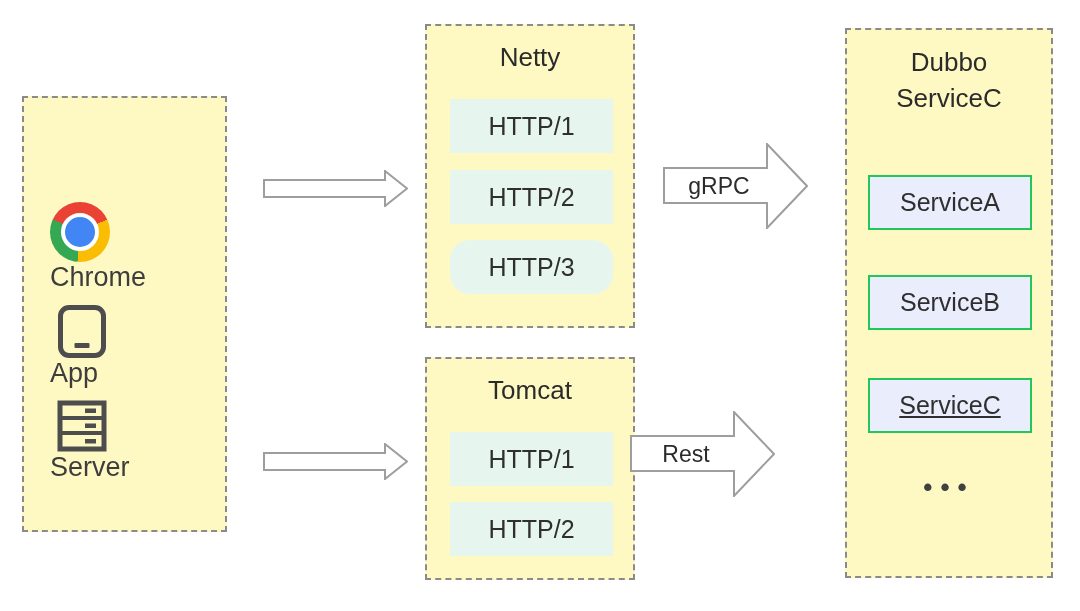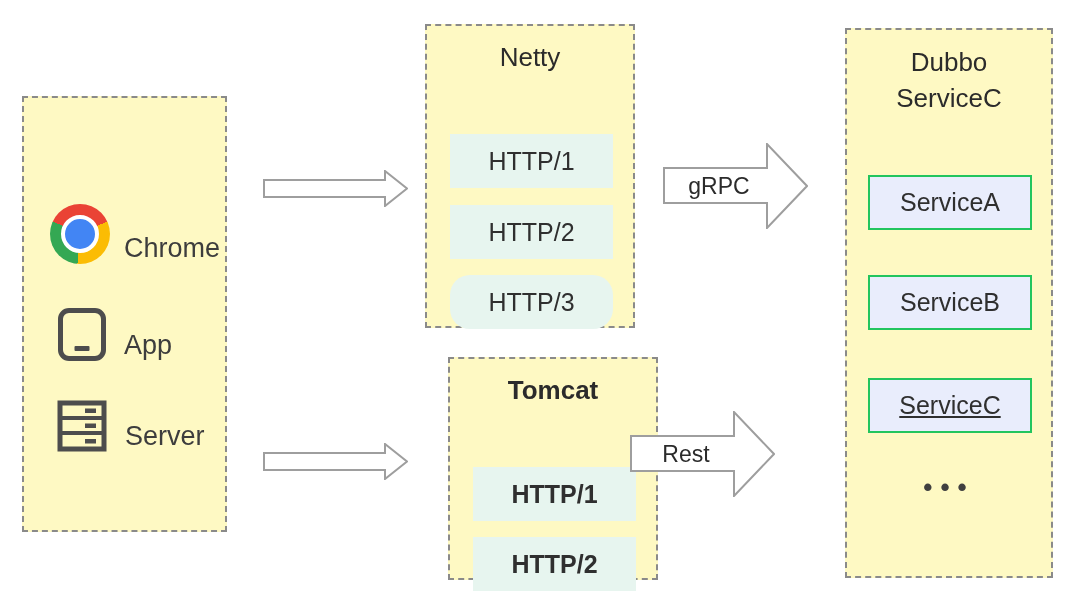--- a/index.html
+++ b/index.html
@@ -27,21 +27,22 @@
     line-height: 32px;
     color: #2b2b2b;
     padding-top: 15px;
   }
   
   .clients-panel { left: 22px; top: 96px; width: 205px; height: 436px; }
   .client-row {
     position: absolute;
     left: 26px;
     display: flex;
-    align-items: flex-end;
+    align-items: flex-start;
+    flex-direction: column;
   }
   .client-label { font-size: 27px; color: #3d3d3d; white-space: nowrap; }
   .chrome-icon {
     width: 60px; height: 60px; border-radius: 50%;
     background: conic-gradient(#ea4335 0deg 65deg, #fbbc04 65deg 185deg,
                                #34a853 185deg 295deg, #ea4335 295deg 360deg);
     position: relative; flex: 0 0 auto; margin-right: 14px;
   }
   .chrome-icon::before {
     content: ""; position: absolute; left: 50%; top: 50%;
@@ -55,26 +56,26 @@
     position: relative; margin: 0 18px 0 8px;
   }
   .app-icon::after {
     content: ""; position: absolute; left: 50%; bottom: 5px;
     transform: translateX(-50%);
     width: 15px; height: 5px; background: #4d4d4d; border-radius: 1px;
   }
   .server-icon { flex: 0 0 auto; margin: 0 18px 0 7px; display: block; }
   
   .netty-panel  { left: 425px; top: 24px;  width: 210px; height: 304px; }
-  .tomcat-panel { left: 448px; top: 357px; width: 210px; height: 223px; font-weight: bold; }
+  .tomcat-panel { left: 425px; top: 357px; width: 210px; height: 223px; }
   .protocol-chip {
     position: absolute; left: 23px; width: 163px; height: 54px;
     background: #e7f5ef;
     display: flex; align-items: center; justify-content: center;
-    font-size: 25px; color: #2f2f2f; margin-top: 35px;
+    font-size: 25px; color: #2f2f2f;
   }
   
   .dubbo-panel { left: 845px; top: 28px; width: 208px; height: 550px; }
   .dubbo-title { padding-top: 14px; line-height: 36px; }
   .service-chip {
     position: absolute; left: 21px; width: 164px; height: 55px;
     background: #e9edfc; border: 2px solid #22c55e;
     display: flex; align-items: center; justify-content: center;
     font-size: 25px; color: #2f2f2f;
   }

